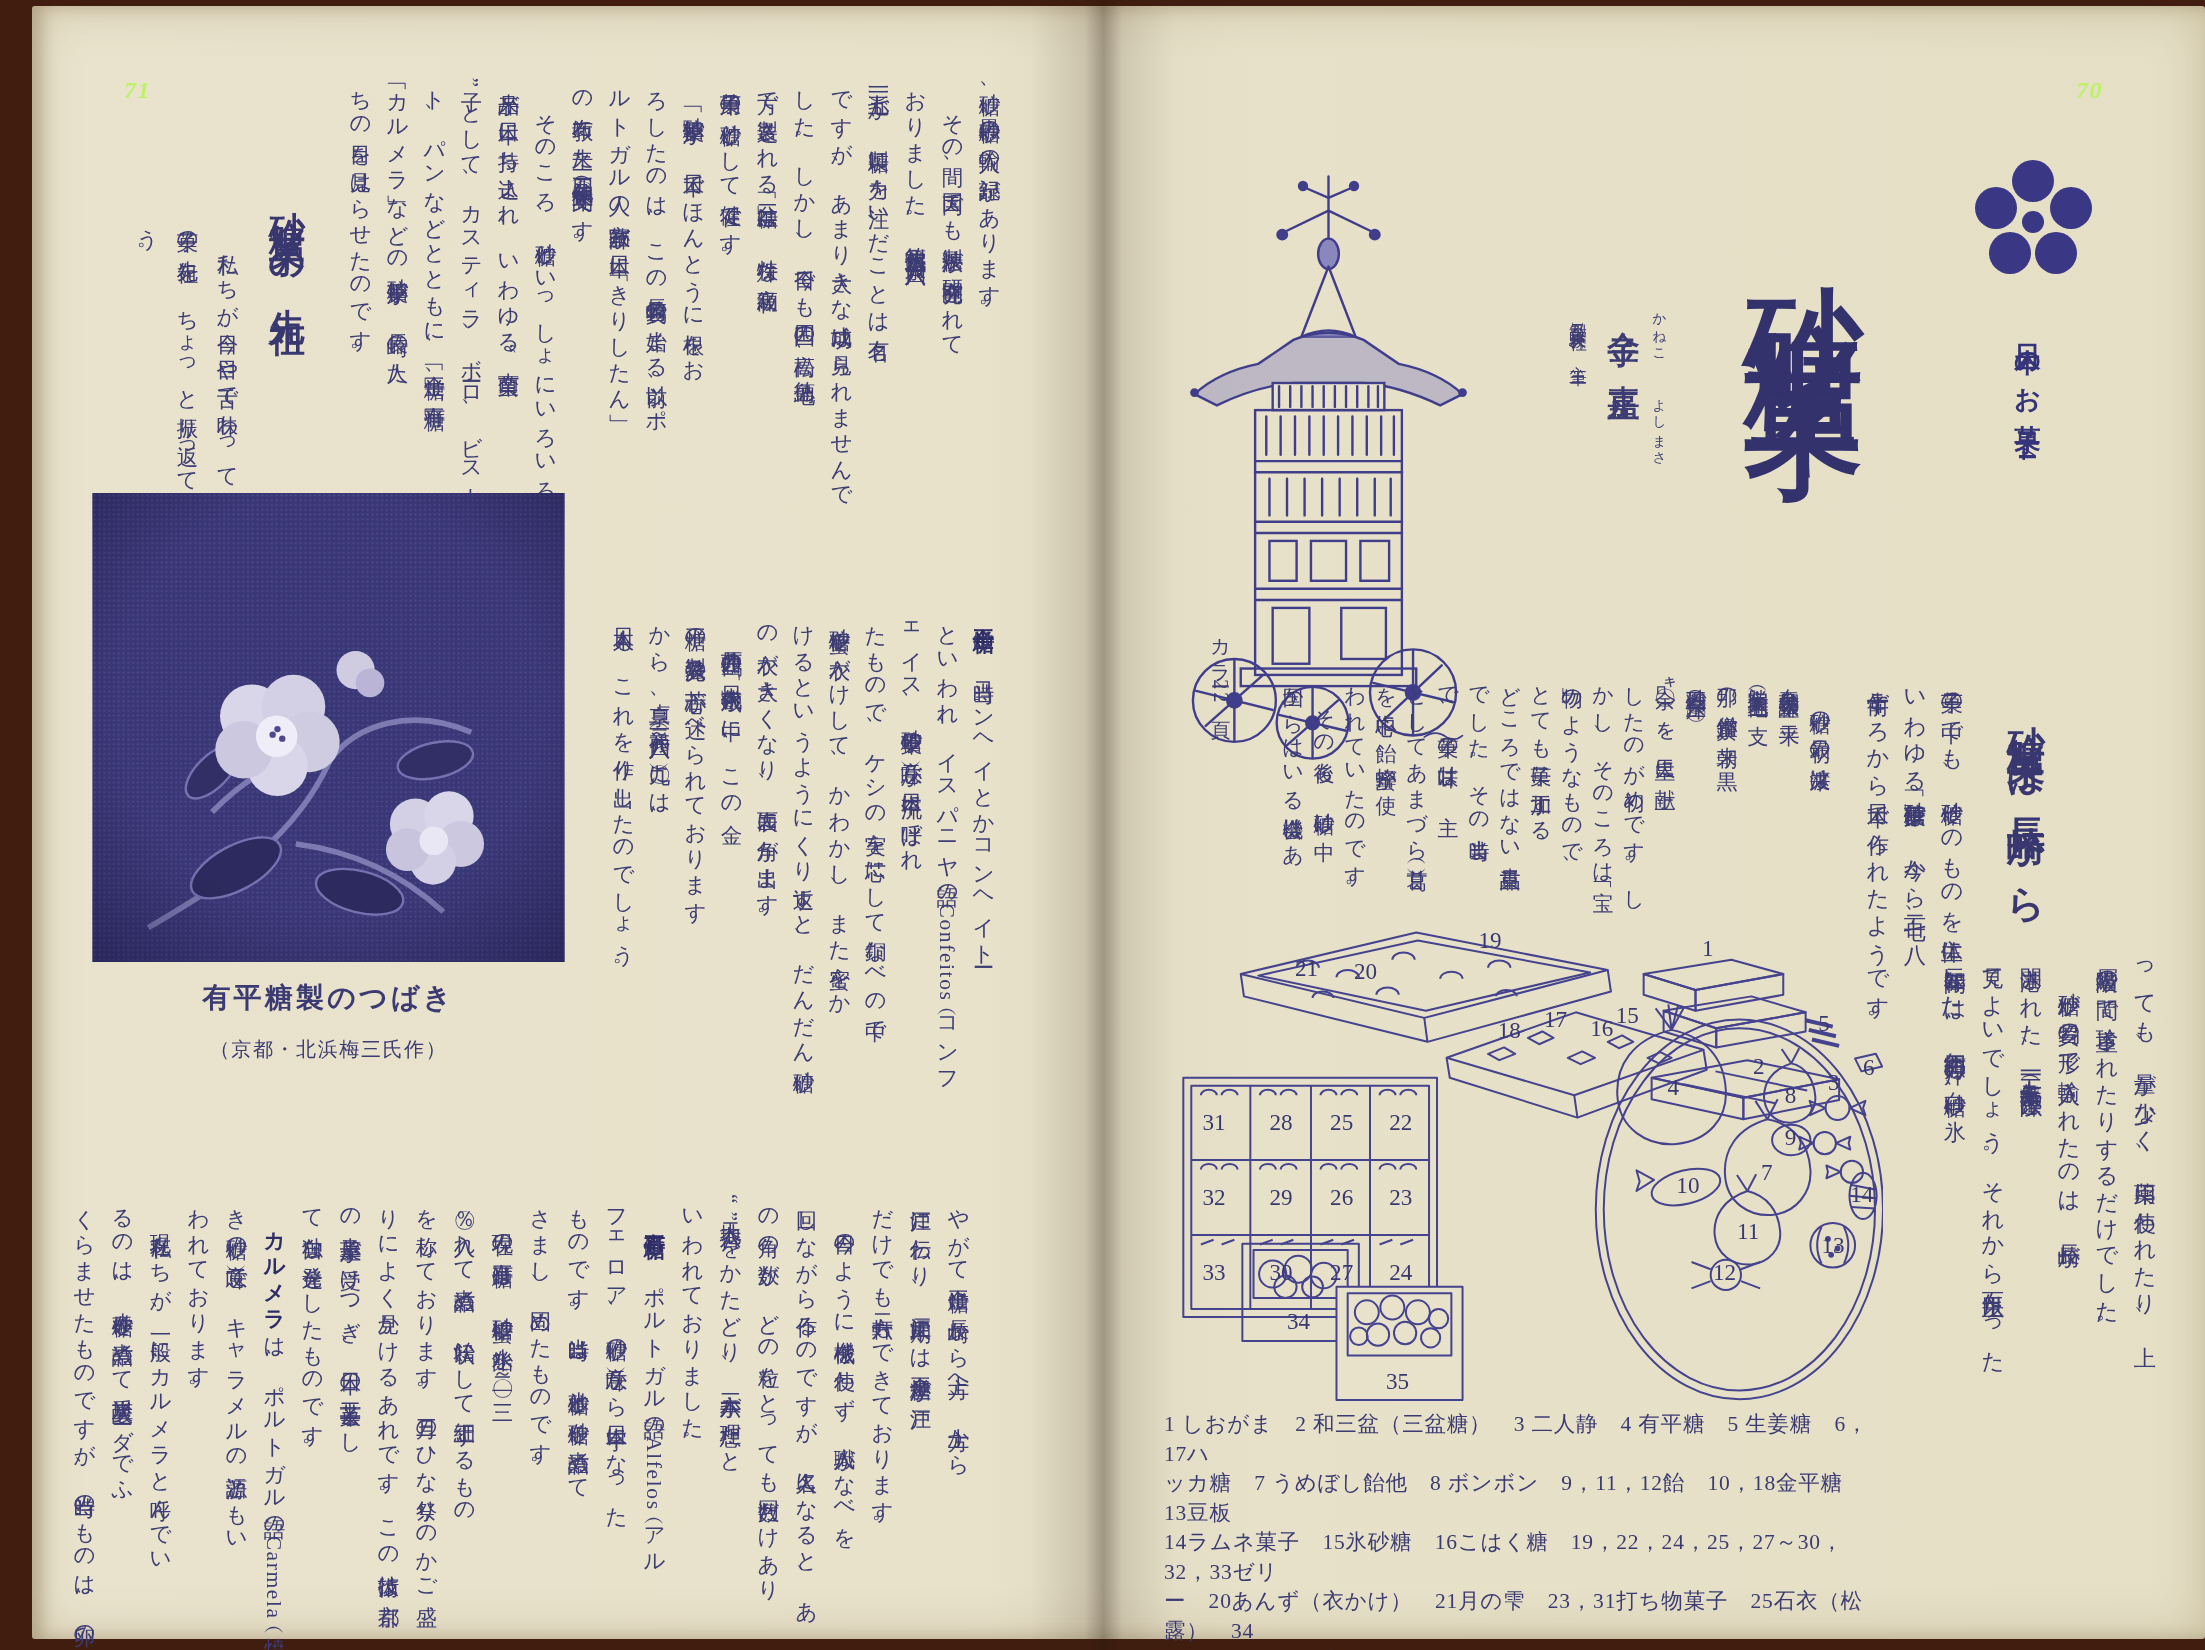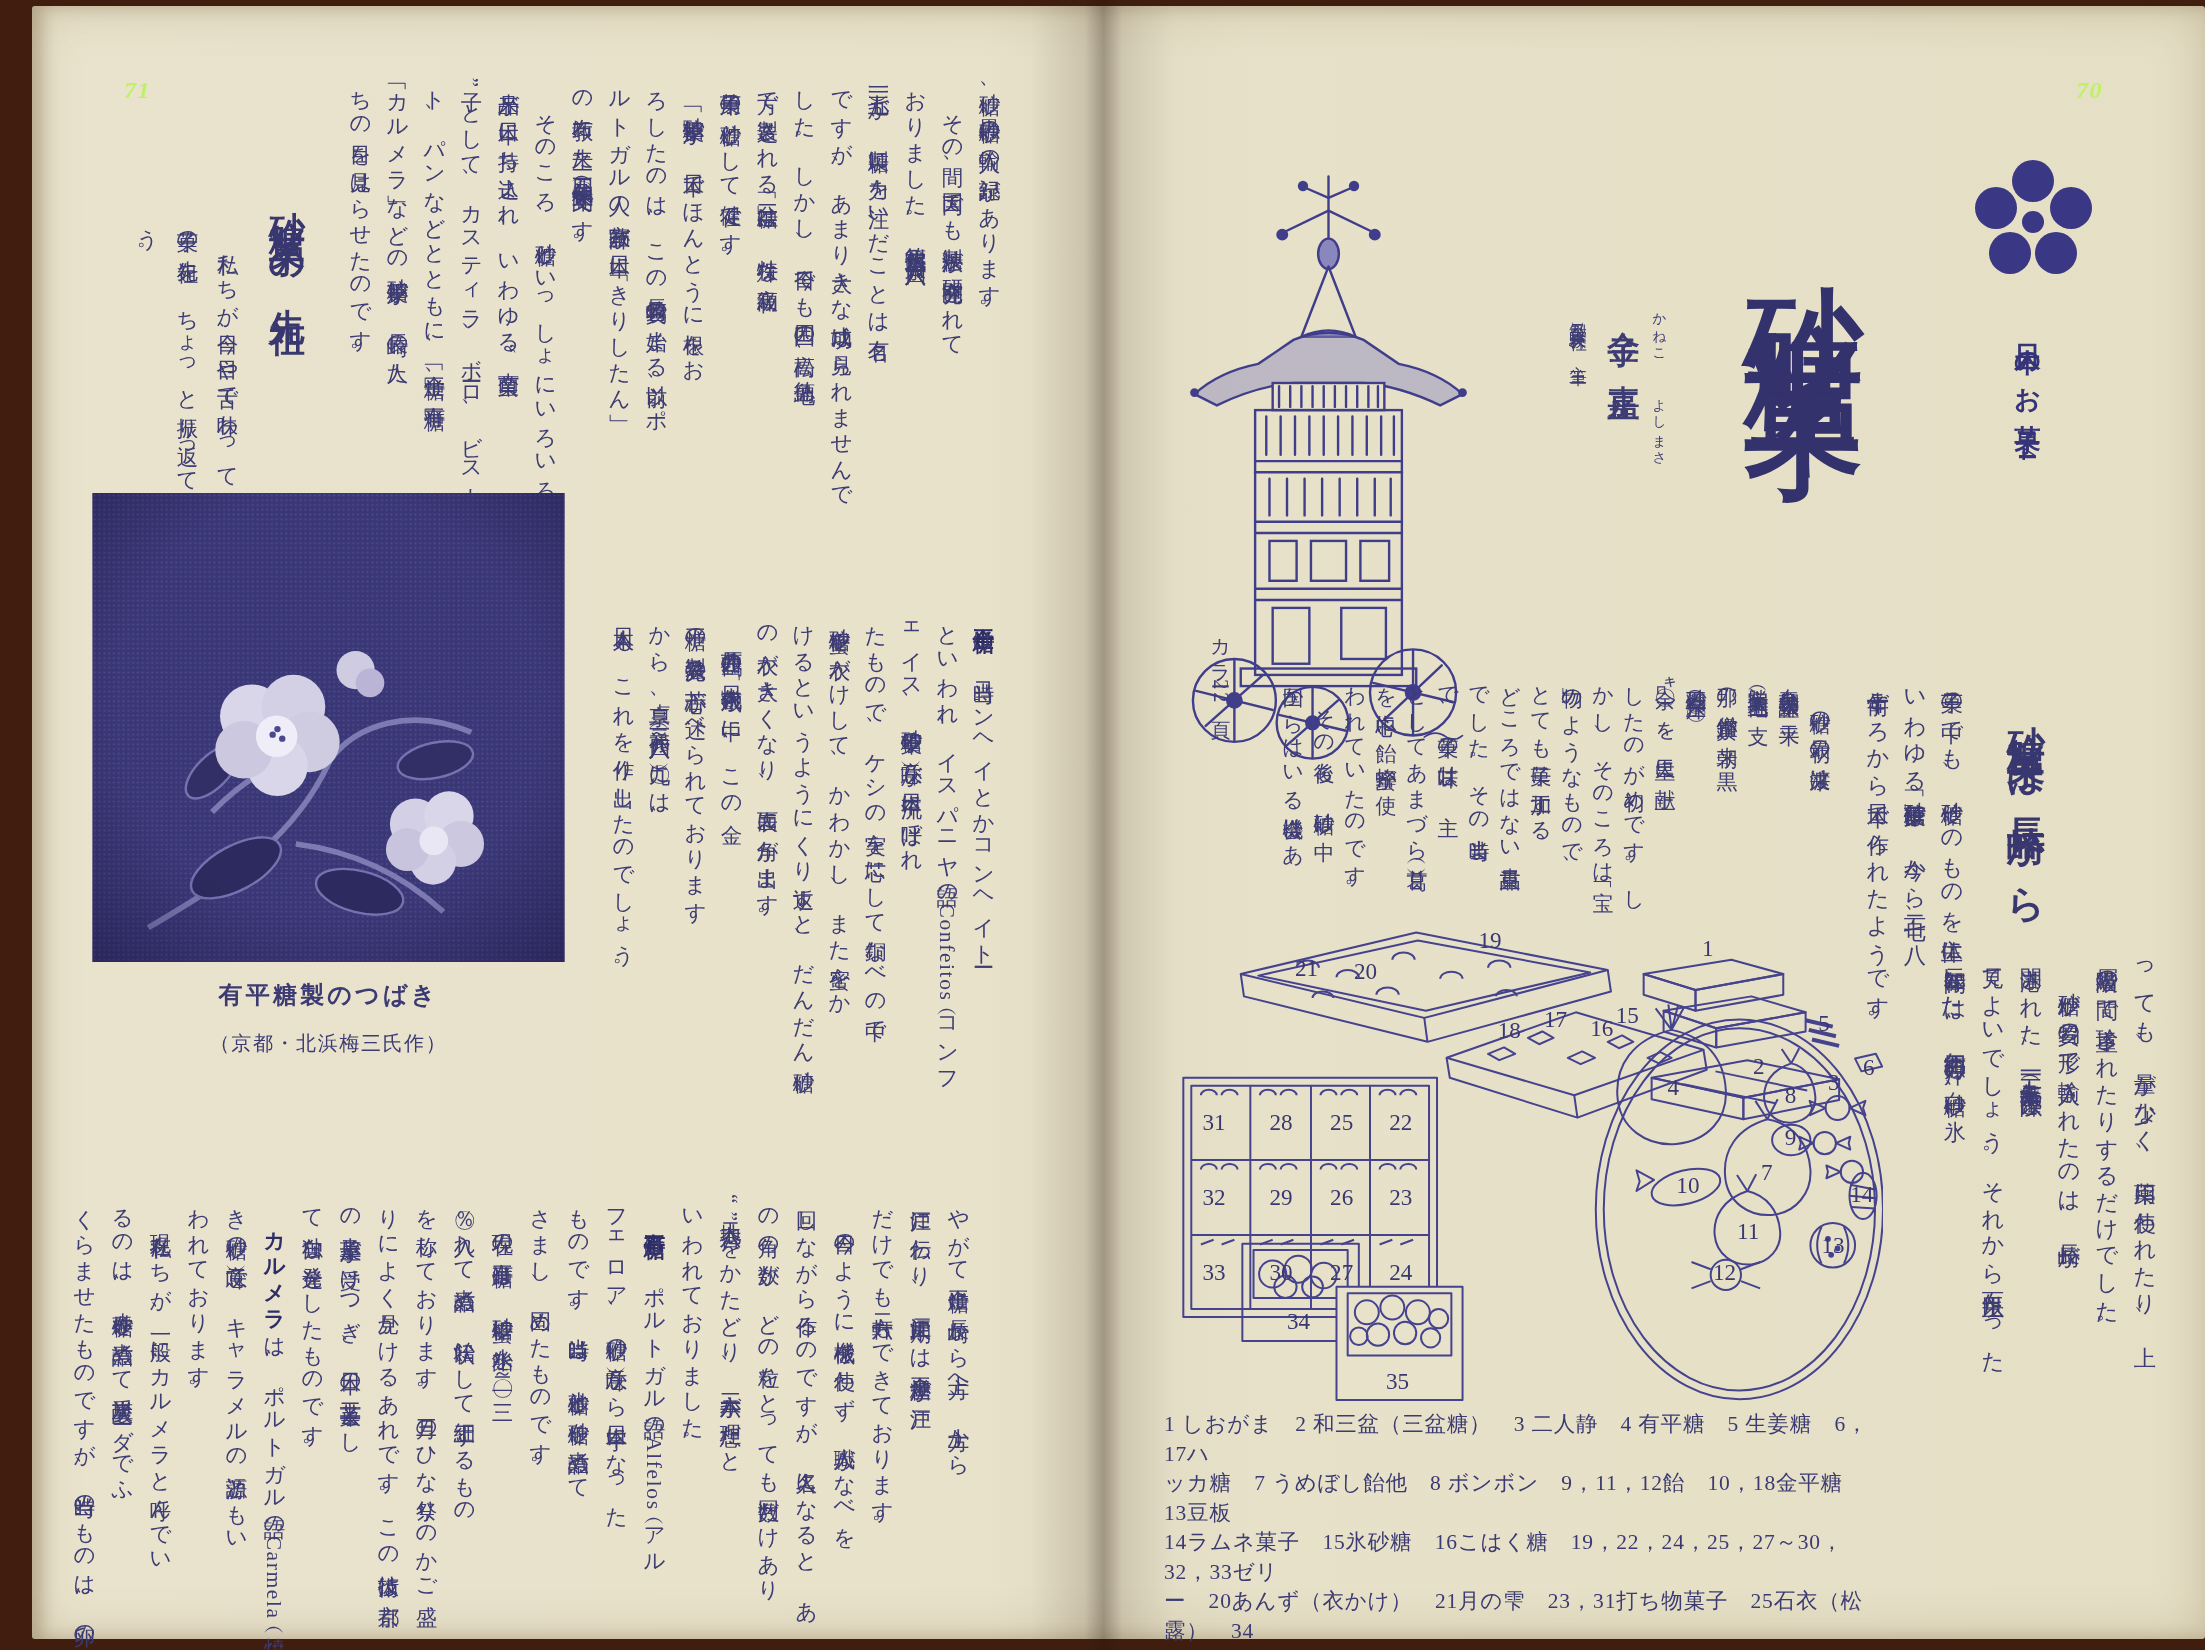--- a/index.html
+++ b/index.html
@@ -14,21 +14,21 @@
     color:#3d3c74;font-family:"Liberation Serif","DejaVu Serif",serif;}
   .body27{font-size:21.5px;line-height:37px;letter-spacing:1.6px;}
   .pagenum{position:absolute;font-style:italic;font-weight:bold;font-size:24px;color:#bef264;letter-spacing:1.6px;}
   .lead{font-weight:bold;font-family:"Liberation Sans","DejaVu Sans",sans-serif;color:#2e2d66;}
   .title{font-size:118px;font-weight:bold;letter-spacing:37px;color:#33326d;}
   .heading-l{font-size:36px;letter-spacing:11.2px;font-weight:600;color:#38376f;}
   .heading-r{font-size:38px;letter-spacing:9.6px;font-weight:600;color:#38376f;}
   .series{font-size:26px;letter-spacing:5.6px;color:#35347a;font-weight:600;}
   .cap{position:absolute;color:#3b3a72;font-size:21.5px;line-height:29.5px;letter-spacing:0.8px;white-space:pre-line;}
   .pcap{position:absolute;text-align:center;color:#3b3a72;}
-  .pcap .t1{font-size:24px;font-weight:bold;font-family:"Liberation Sans","DejaVu Sans",sans-serif;letter-spacing:3.2px;text-align:center;}
+  .pcap .t1{font-size:28px;font-weight:bold;font-family:"Liberation Sans","DejaVu Sans",sans-serif;letter-spacing:3.2px;text-align:center;}
   .pcap .t2{font-size:20px;letter-spacing:1.6px;margin-top:19px;}
   .logo{position:absolute;width:120px;height:120px;}
   .logo i{position:absolute;border-radius:50%;background:#3a3784;display:block;}
   svg text{font-family:"Liberation Serif","DejaVu Serif",serif;fill:#393870;}
 </style>
 </head>
 <body>
 
 <div class="stage">
   <div class="paper"></div>

